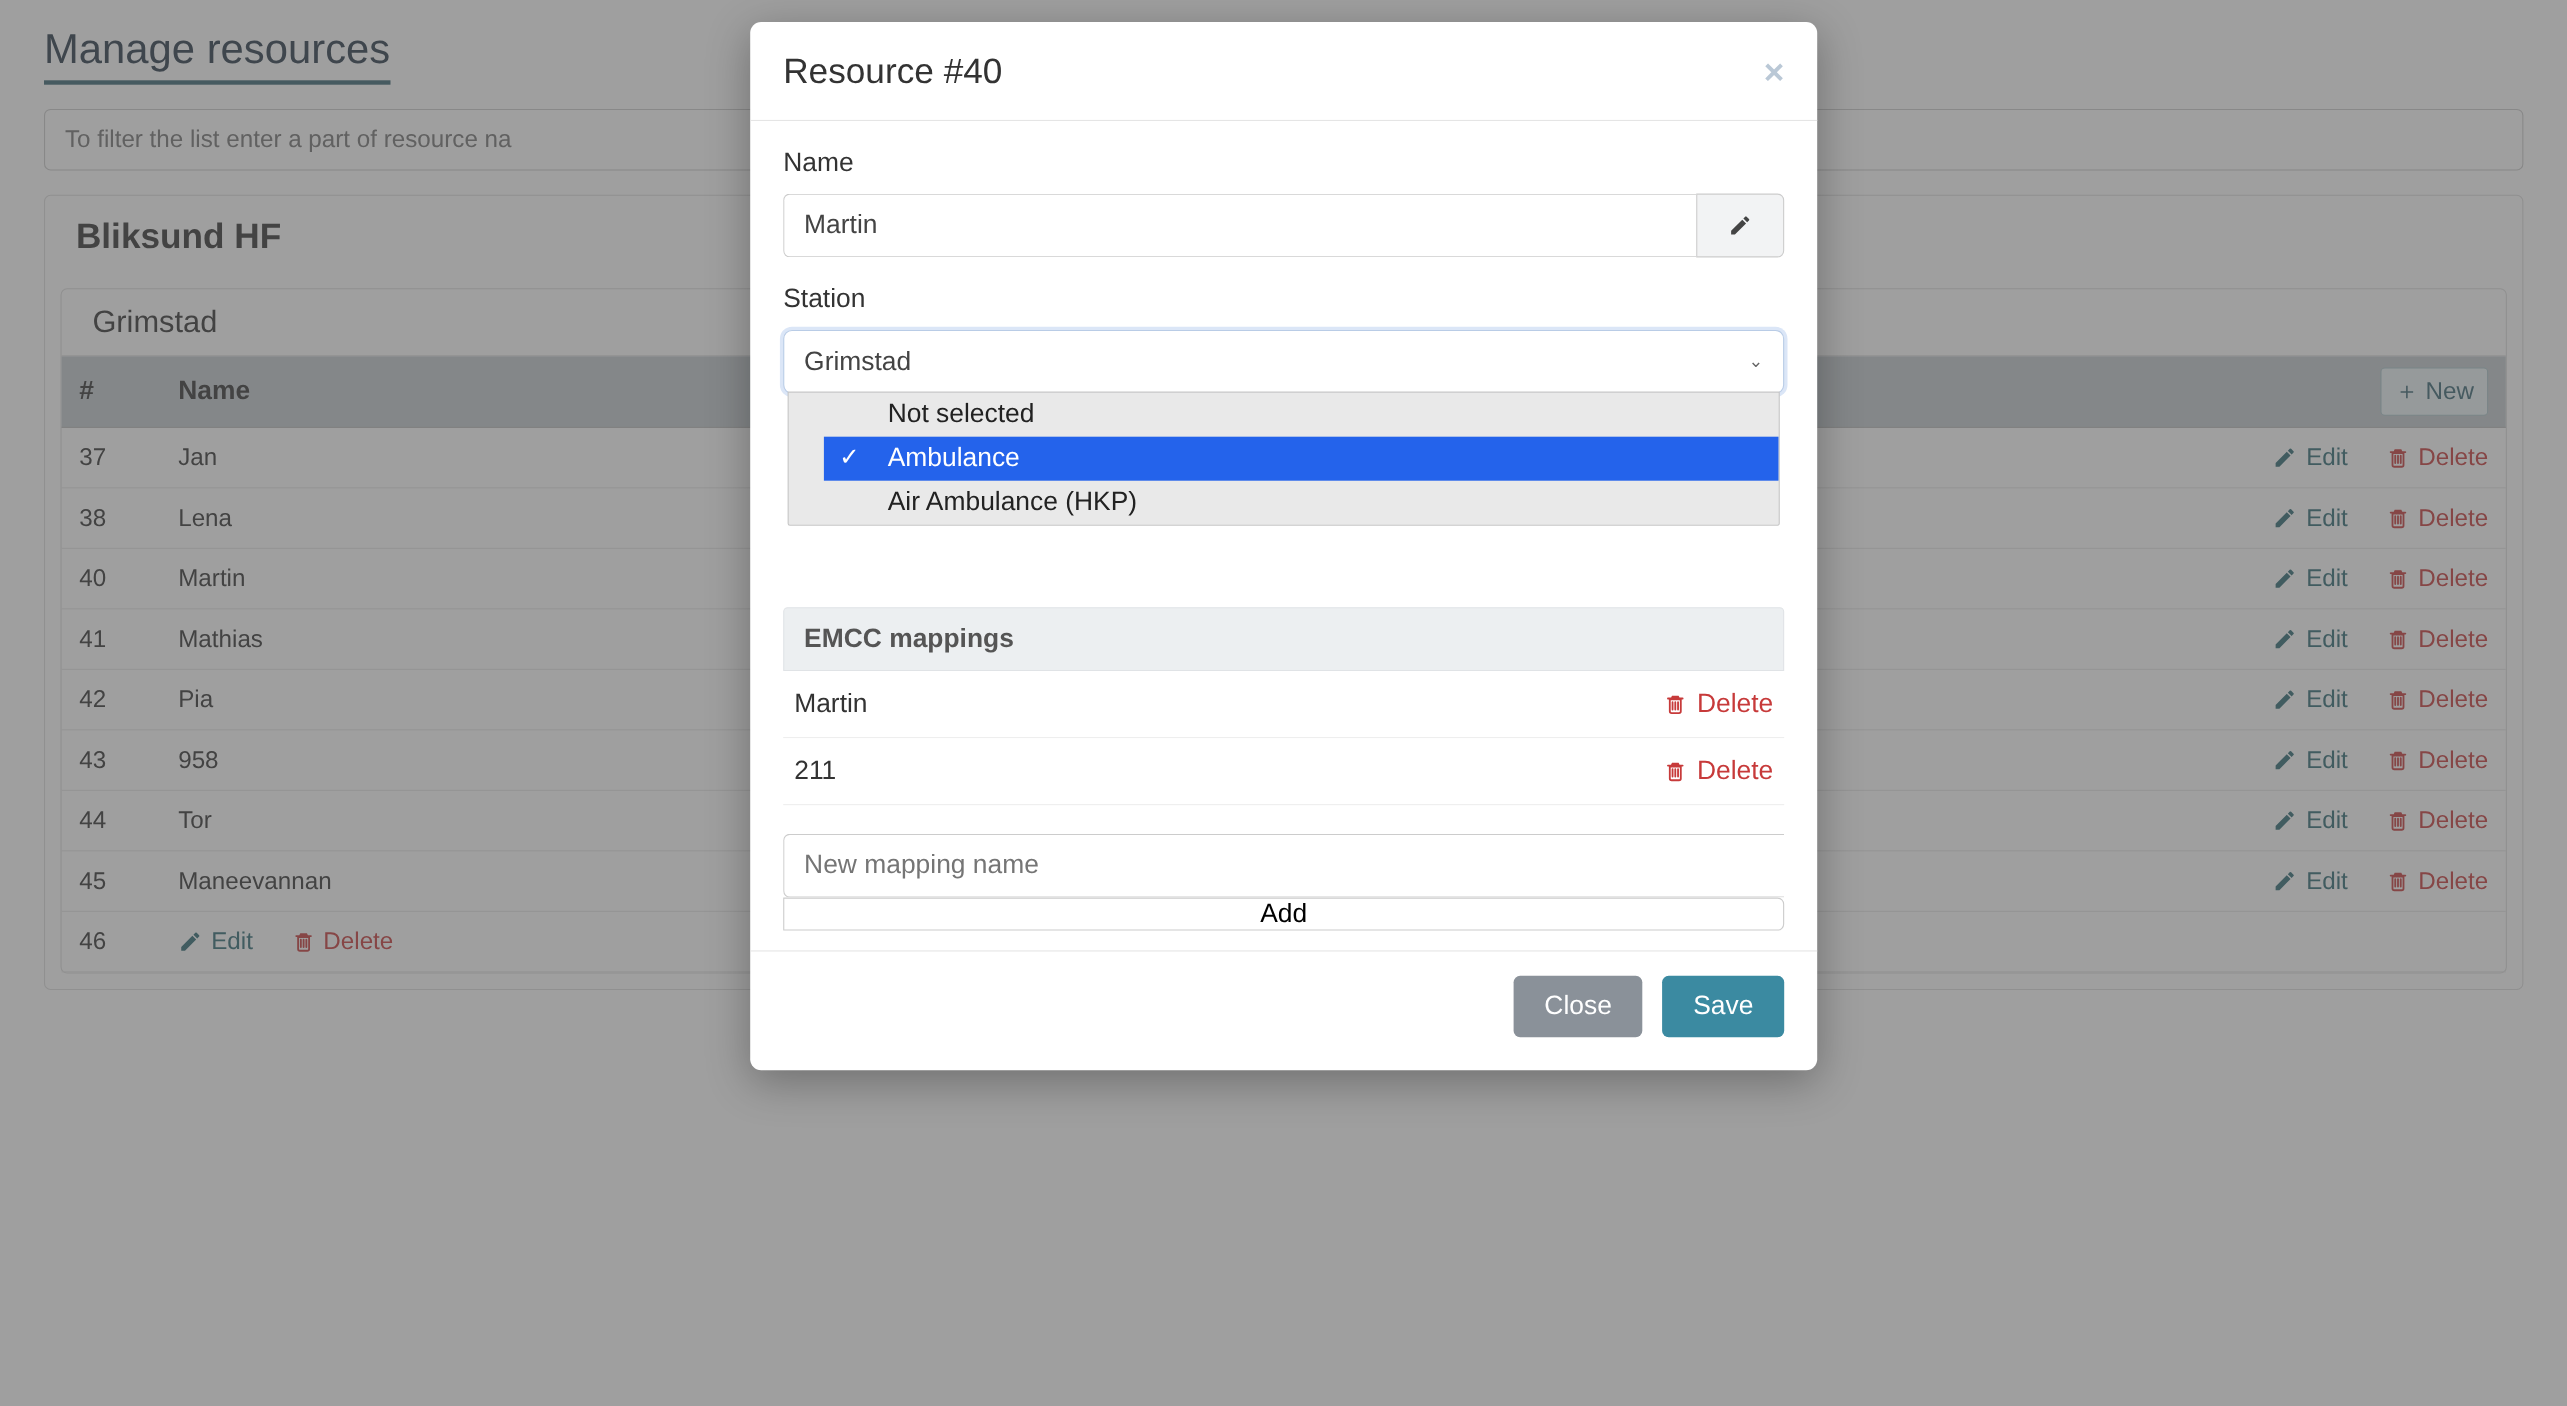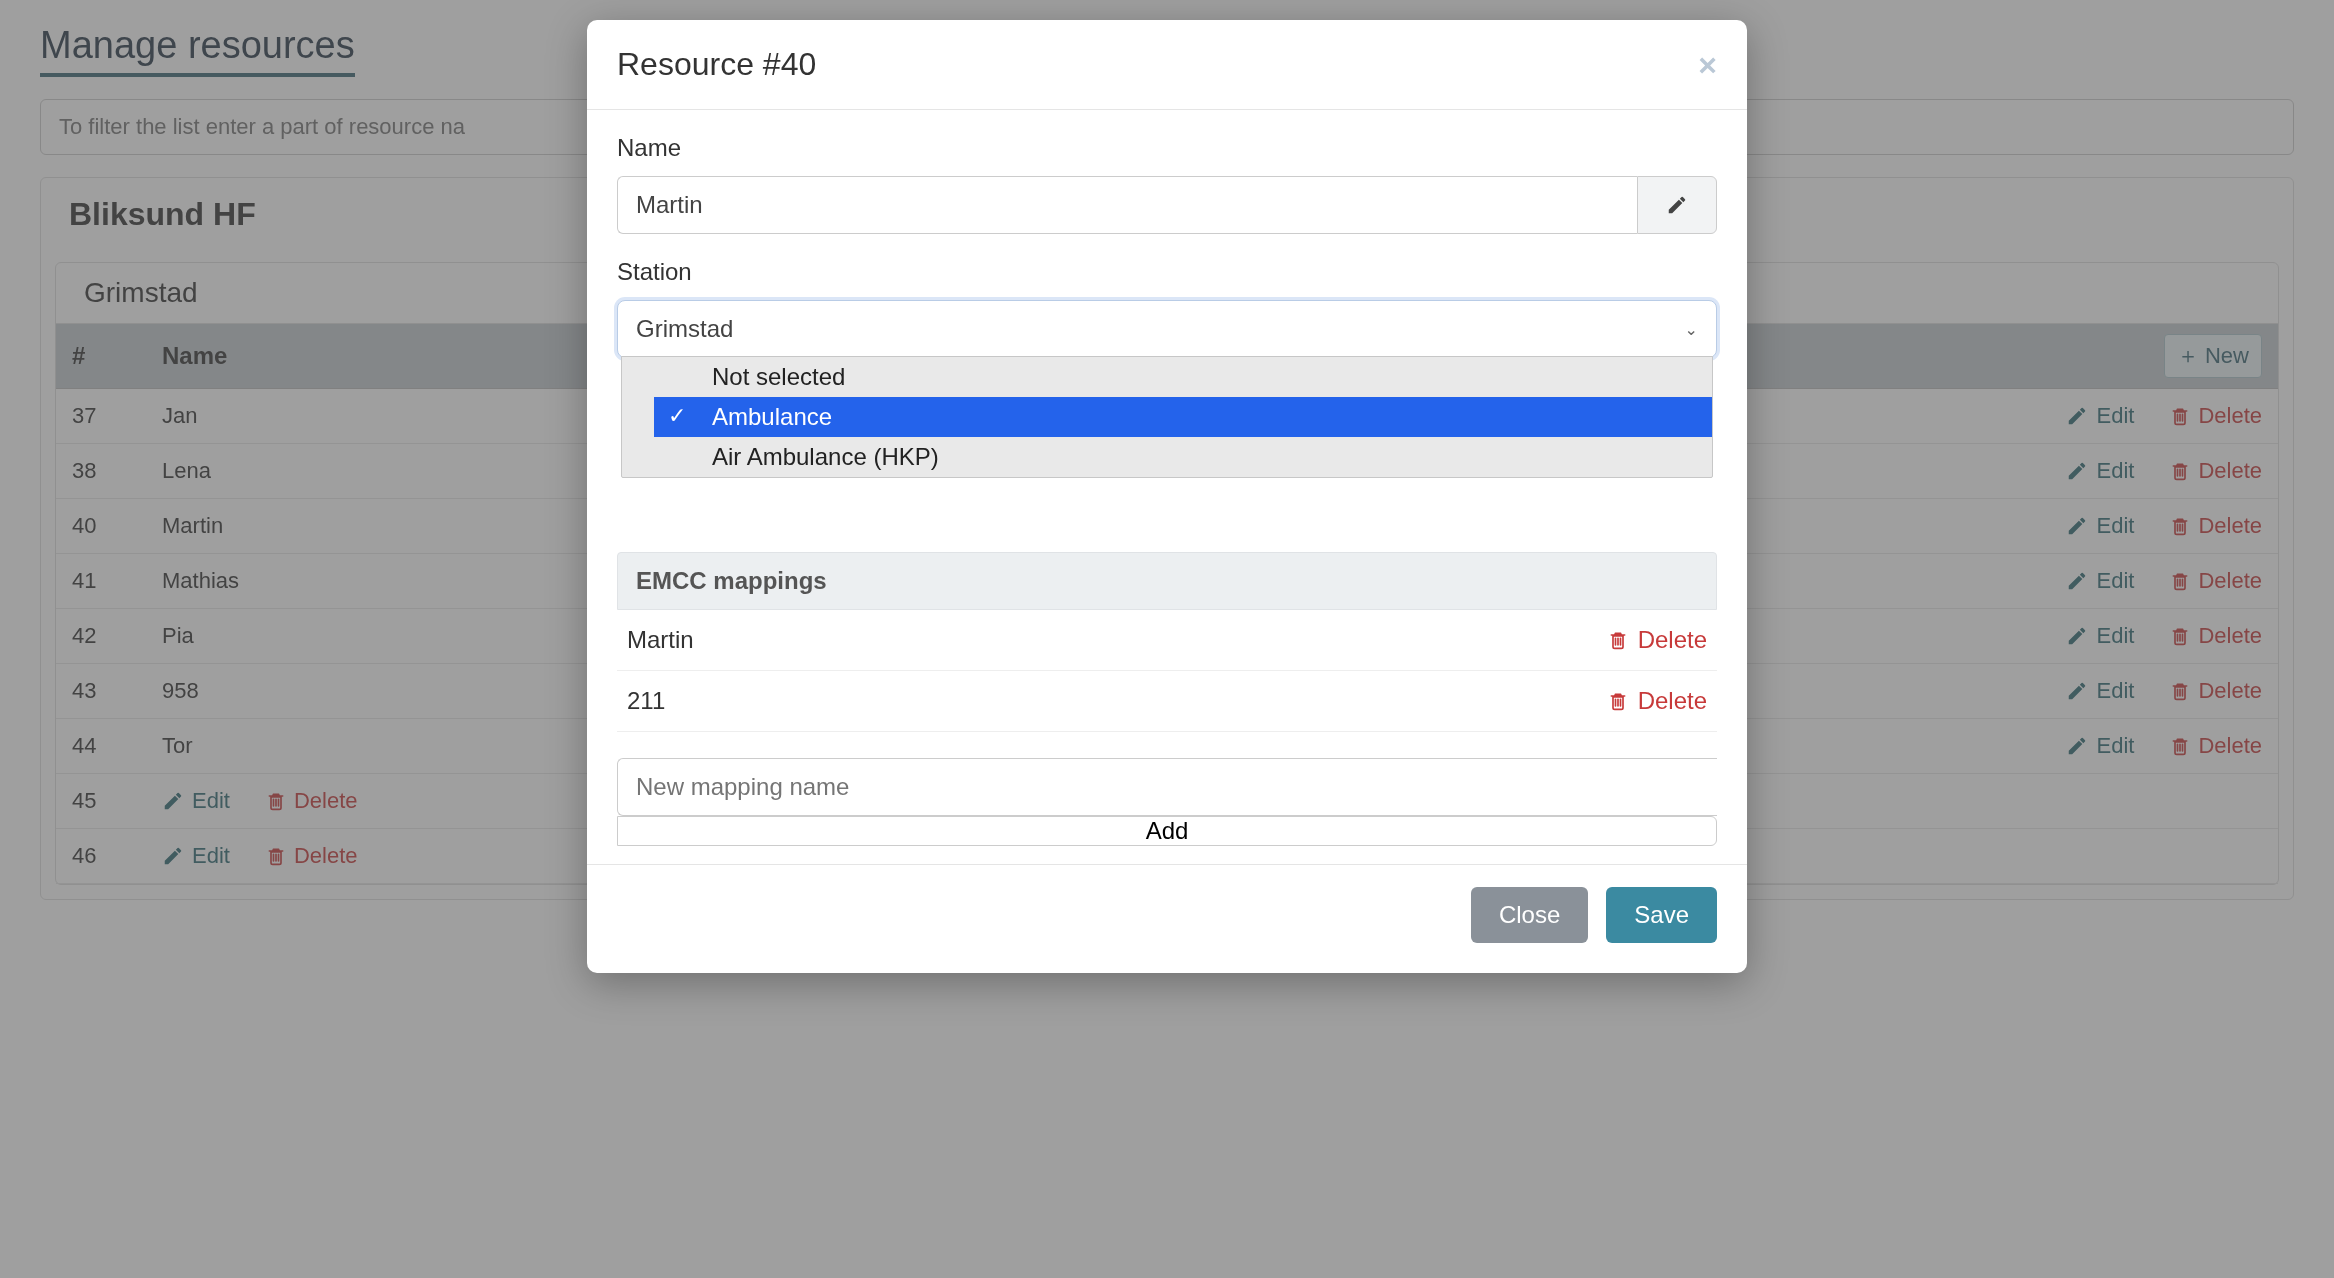--- a/index.html
+++ b/index.html
@@ -25,21 +25,21 @@
 .data-row .col-id { width: 90px; font-size: 22px; color: #333; }
 .data-row .col-name { flex: 1; font-size: 22px; color: #333; }
 .row-actions { display: flex; align-items: flex-start; gap: 36px; }
 .edit-link { color: #2f6a74; font-size: 22px; cursor: pointer; display: inline-flex; align-items: center; gap: 8px; }
 .delete-link { color: #c73a3a; font-size: 22px; cursor: pointer; display: inline-flex; align-items: center; gap: 8px; }
 
 
 .overlay { position: absolute; inset: 0; background: rgba(80,80,80,0.55); }
 
 
-.modal { position: absolute; top: 20px; left: 50%; transform: translateX(-50%); width: 1160px; background: #fff; border-radius: 10px; box-shadow: 0 10px 40px rgba(0,0,0,0.3); overflow: visible; }
+.modal { position: absolute; top: 20px; left: 50%; transform: translateX(-50%); width: 970px; background: #fff; border-radius: 10px; box-shadow: 0 10px 40px rgba(0,0,0,0.3); overflow: visible; }
 .modal-header { display: flex; align-items: center; justify-content: space-between; padding: 26px 30px 26px 30px; border-bottom: 1px solid #e5e5e5; }
 .modal-title { font-size: 32px; font-weight: 500; color: #333; }
 .modal-close { color: #bac8d6; font-size: 32px; cursor: pointer; font-weight: 700; line-height: 1; }
 
 .modal-body { padding: 24px 30px 8px 30px; }
 .form-group { margin-bottom: 24px; }
 .form-label { display: block; font-size: 24px; color: #333; margin-bottom: 14px; }
 .input-group { display: flex; }
 .text-input { flex: 1; border: 1px solid #ccc; border-right: none; border-radius: 6px 0 0 6px; padding: 14px 18px; font-size: 24px; color: #444; }
 .input-append { width: 80px; display: flex; align-items: center; justify-content: center; border: 1px solid #ccc; border-radius: 0 6px 6px 0; background: #f2f3f4; cursor: pointer; }
@@ -245,20 +245,21 @@
                   <svg width="20" height="22" viewBox="0 0 24 24">
                     <path d="M6 7h12v13a2 2 0 0 1-2 2H8a2 2 0 0 1-2-2V7zm3 3v8m3-8v8m3-8v8M9 4h6l1 2H8l1-2zM4 6h16" stroke="#c73a3a" stroke-width="2" fill="none" stroke-linecap="round"></path>
                   </svg>
                 </span>
                 <span>Delete</span>
               </span>
             </div>
           </div>
           <div class="data-row">
             <div class="col-id">45</div>
+            <div class="col-name">Maneevannan</div>
             <div class="row-actions">
               <span class="edit-link">
                 <span>
                   <svg width="22" height="22" viewBox="0 0 24 24">
                     <path d="M3 17.25V21h3.75L17.81 9.94l-3.75-3.75L3 17.25zM20.71 7.04a1 1 0 0 0 0-1.41l-2.34-2.34a1 1 0 0 0-1.41 0l-1.83 1.83 3.75 3.75 1.83-1.83z" fill="#2f6a74"></path>
                   </svg>
                 </span>
                 <span>Edit</span>
               </span>
               <span class="delete-link">

